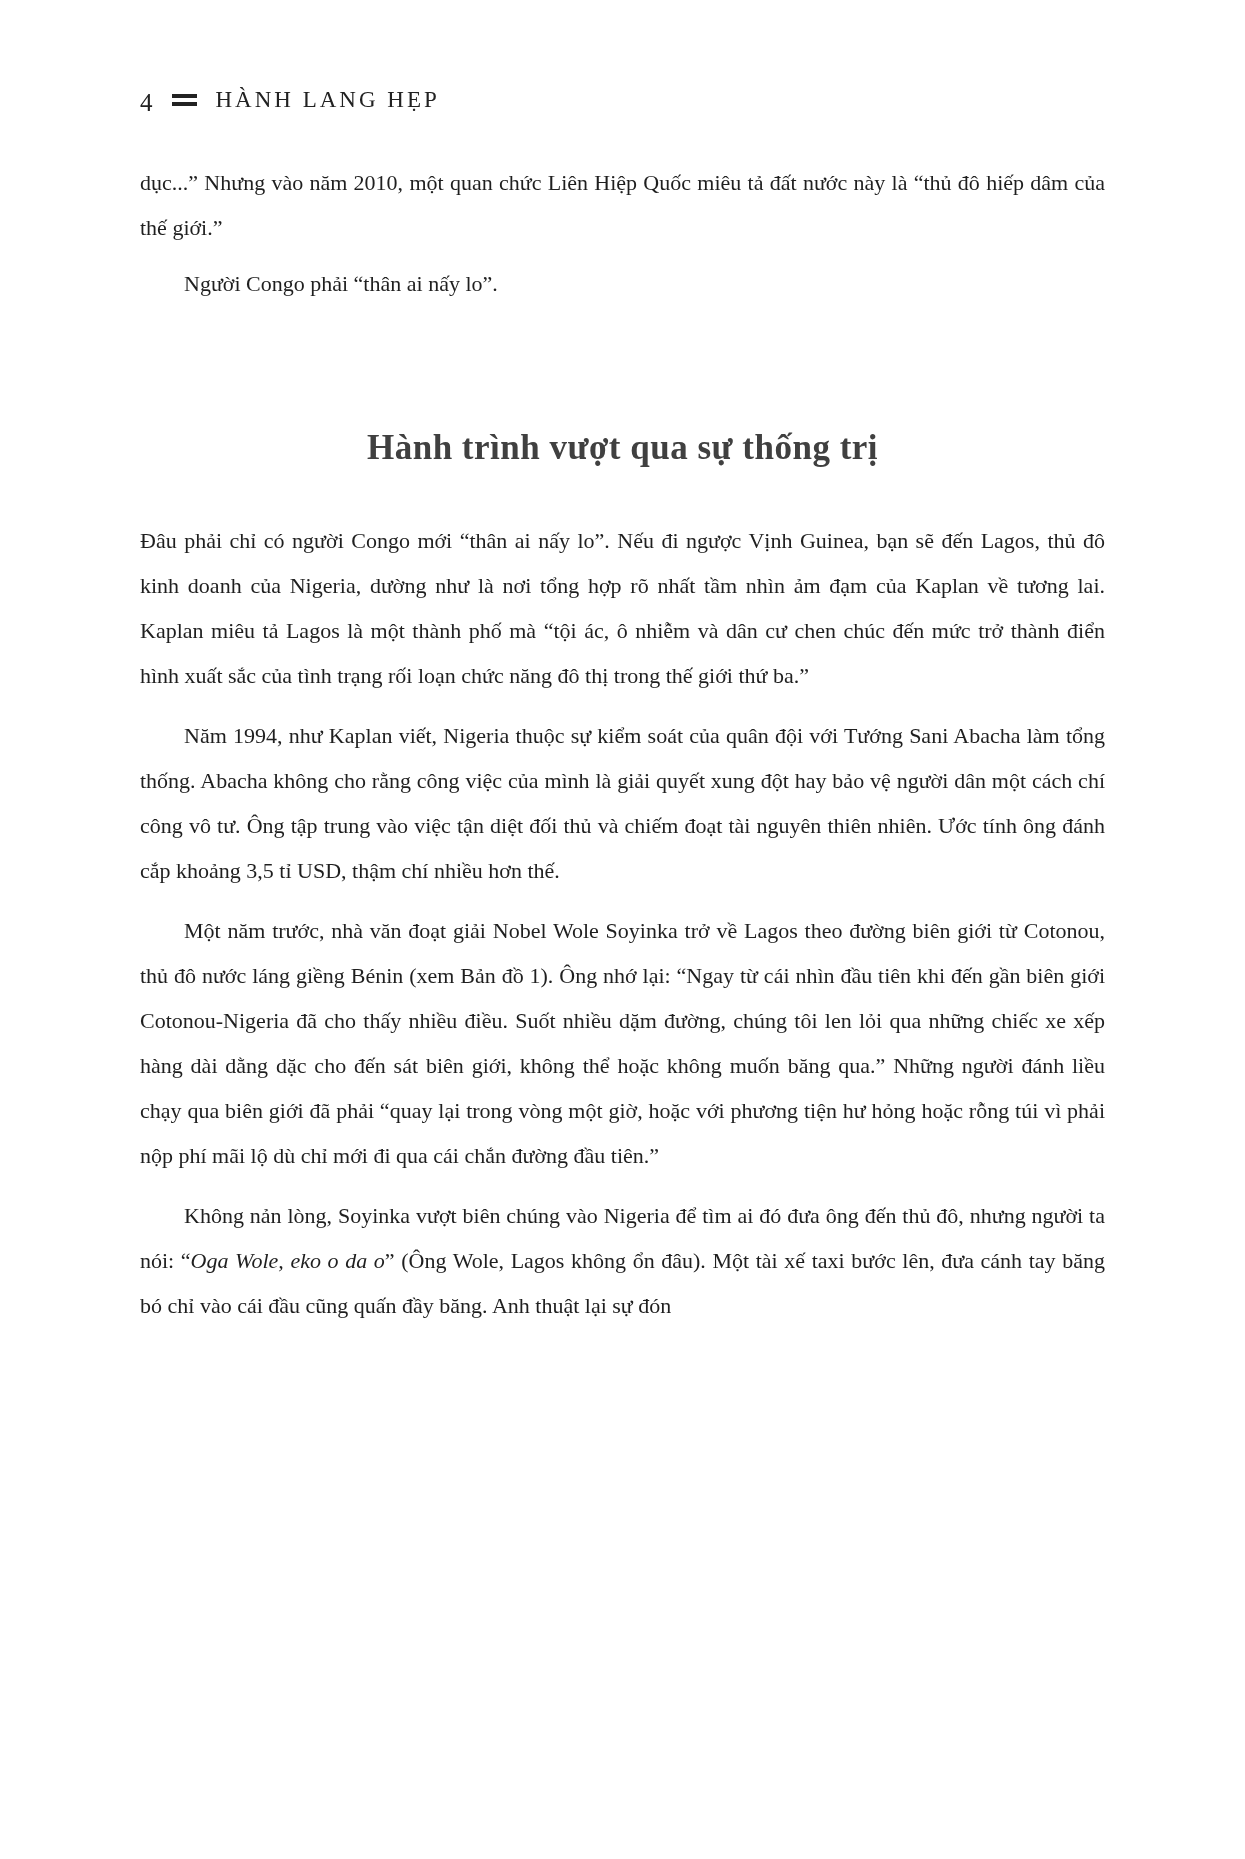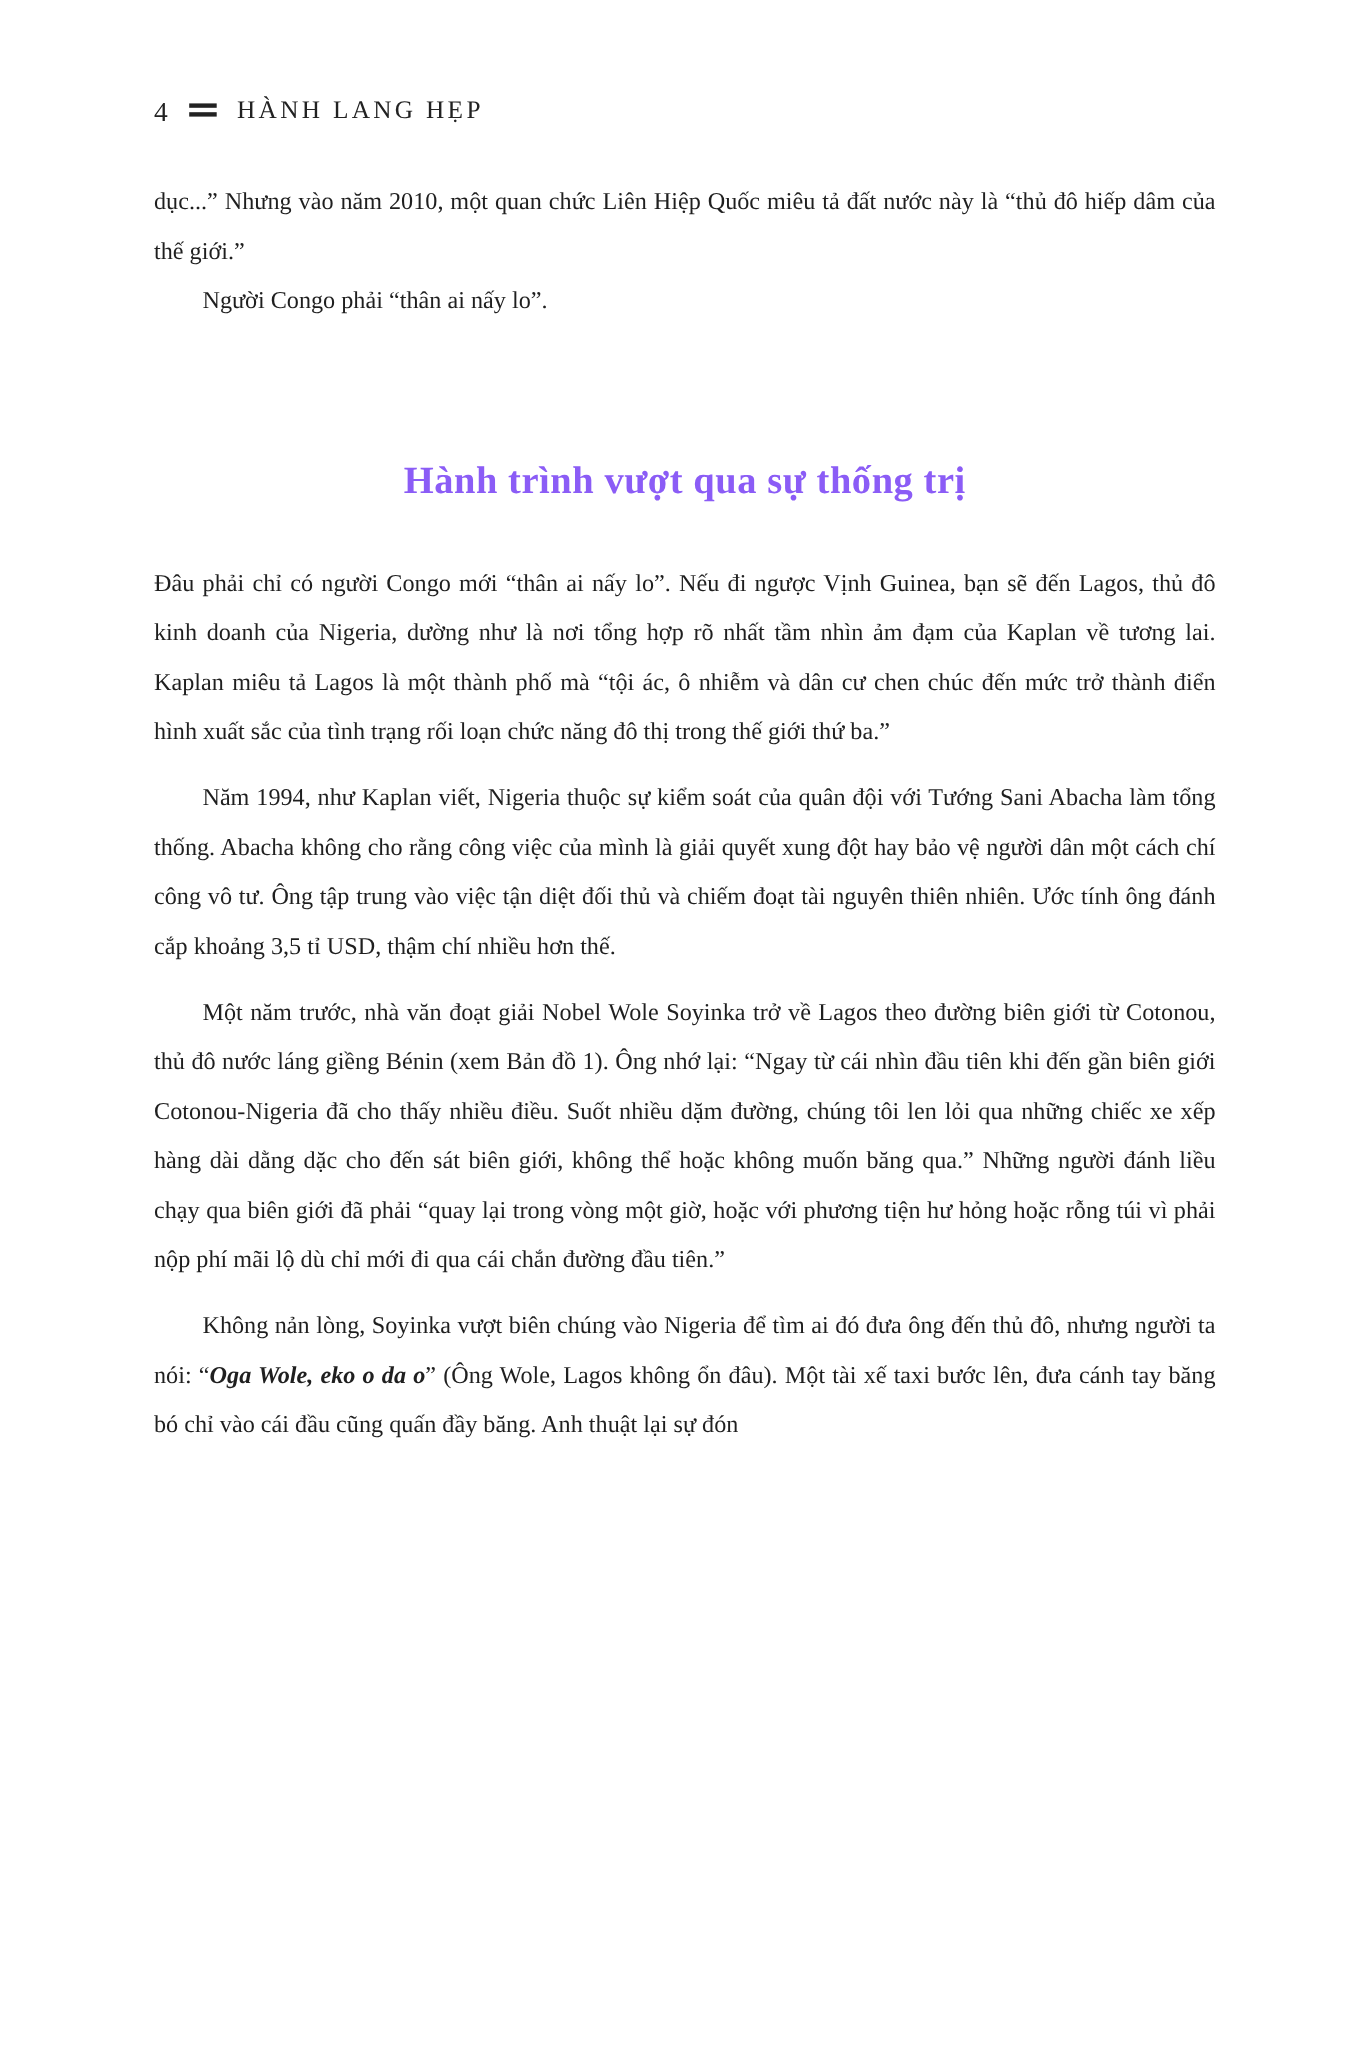--- a/index.html
+++ b/index.html
@@ -41,31 +41,31 @@
     box-sizing: border-box;
     margin: 0 4px;
   }
   .bodytext p {
     font-size: 22px;
     line-height: 45px;
     text-align: justify;
     margin: 0;
     text-indent: 0;
   }
-  .bodytext p.indent { text-indent: 44px; }
+  .bodytext p.indent { text-indent: 44px; margin-top: 11px; }
   .bodytext p.spaced { margin-top: 15px; }
   .section-heading {
     font-size: 35px;
     font-weight: 700;
     text-align: center;
     margin: 122px 0 50px 0;
-    color: #8b5cf6;
+    color: #404040;
     letter-spacing: 0.5px;
   }
-  .bodytext em { font-style: italic; font-weight: bold; }
+  .bodytext em { font-style: italic; }
 </style>
 </head>
 <body>
 
 <div class="page">
 
   <div class="running-header">
     <span class="page-number">4</span>
     <span class="sep-bars"></span>
     <span class="book-title">HÀNH LANG HẸP</span>

